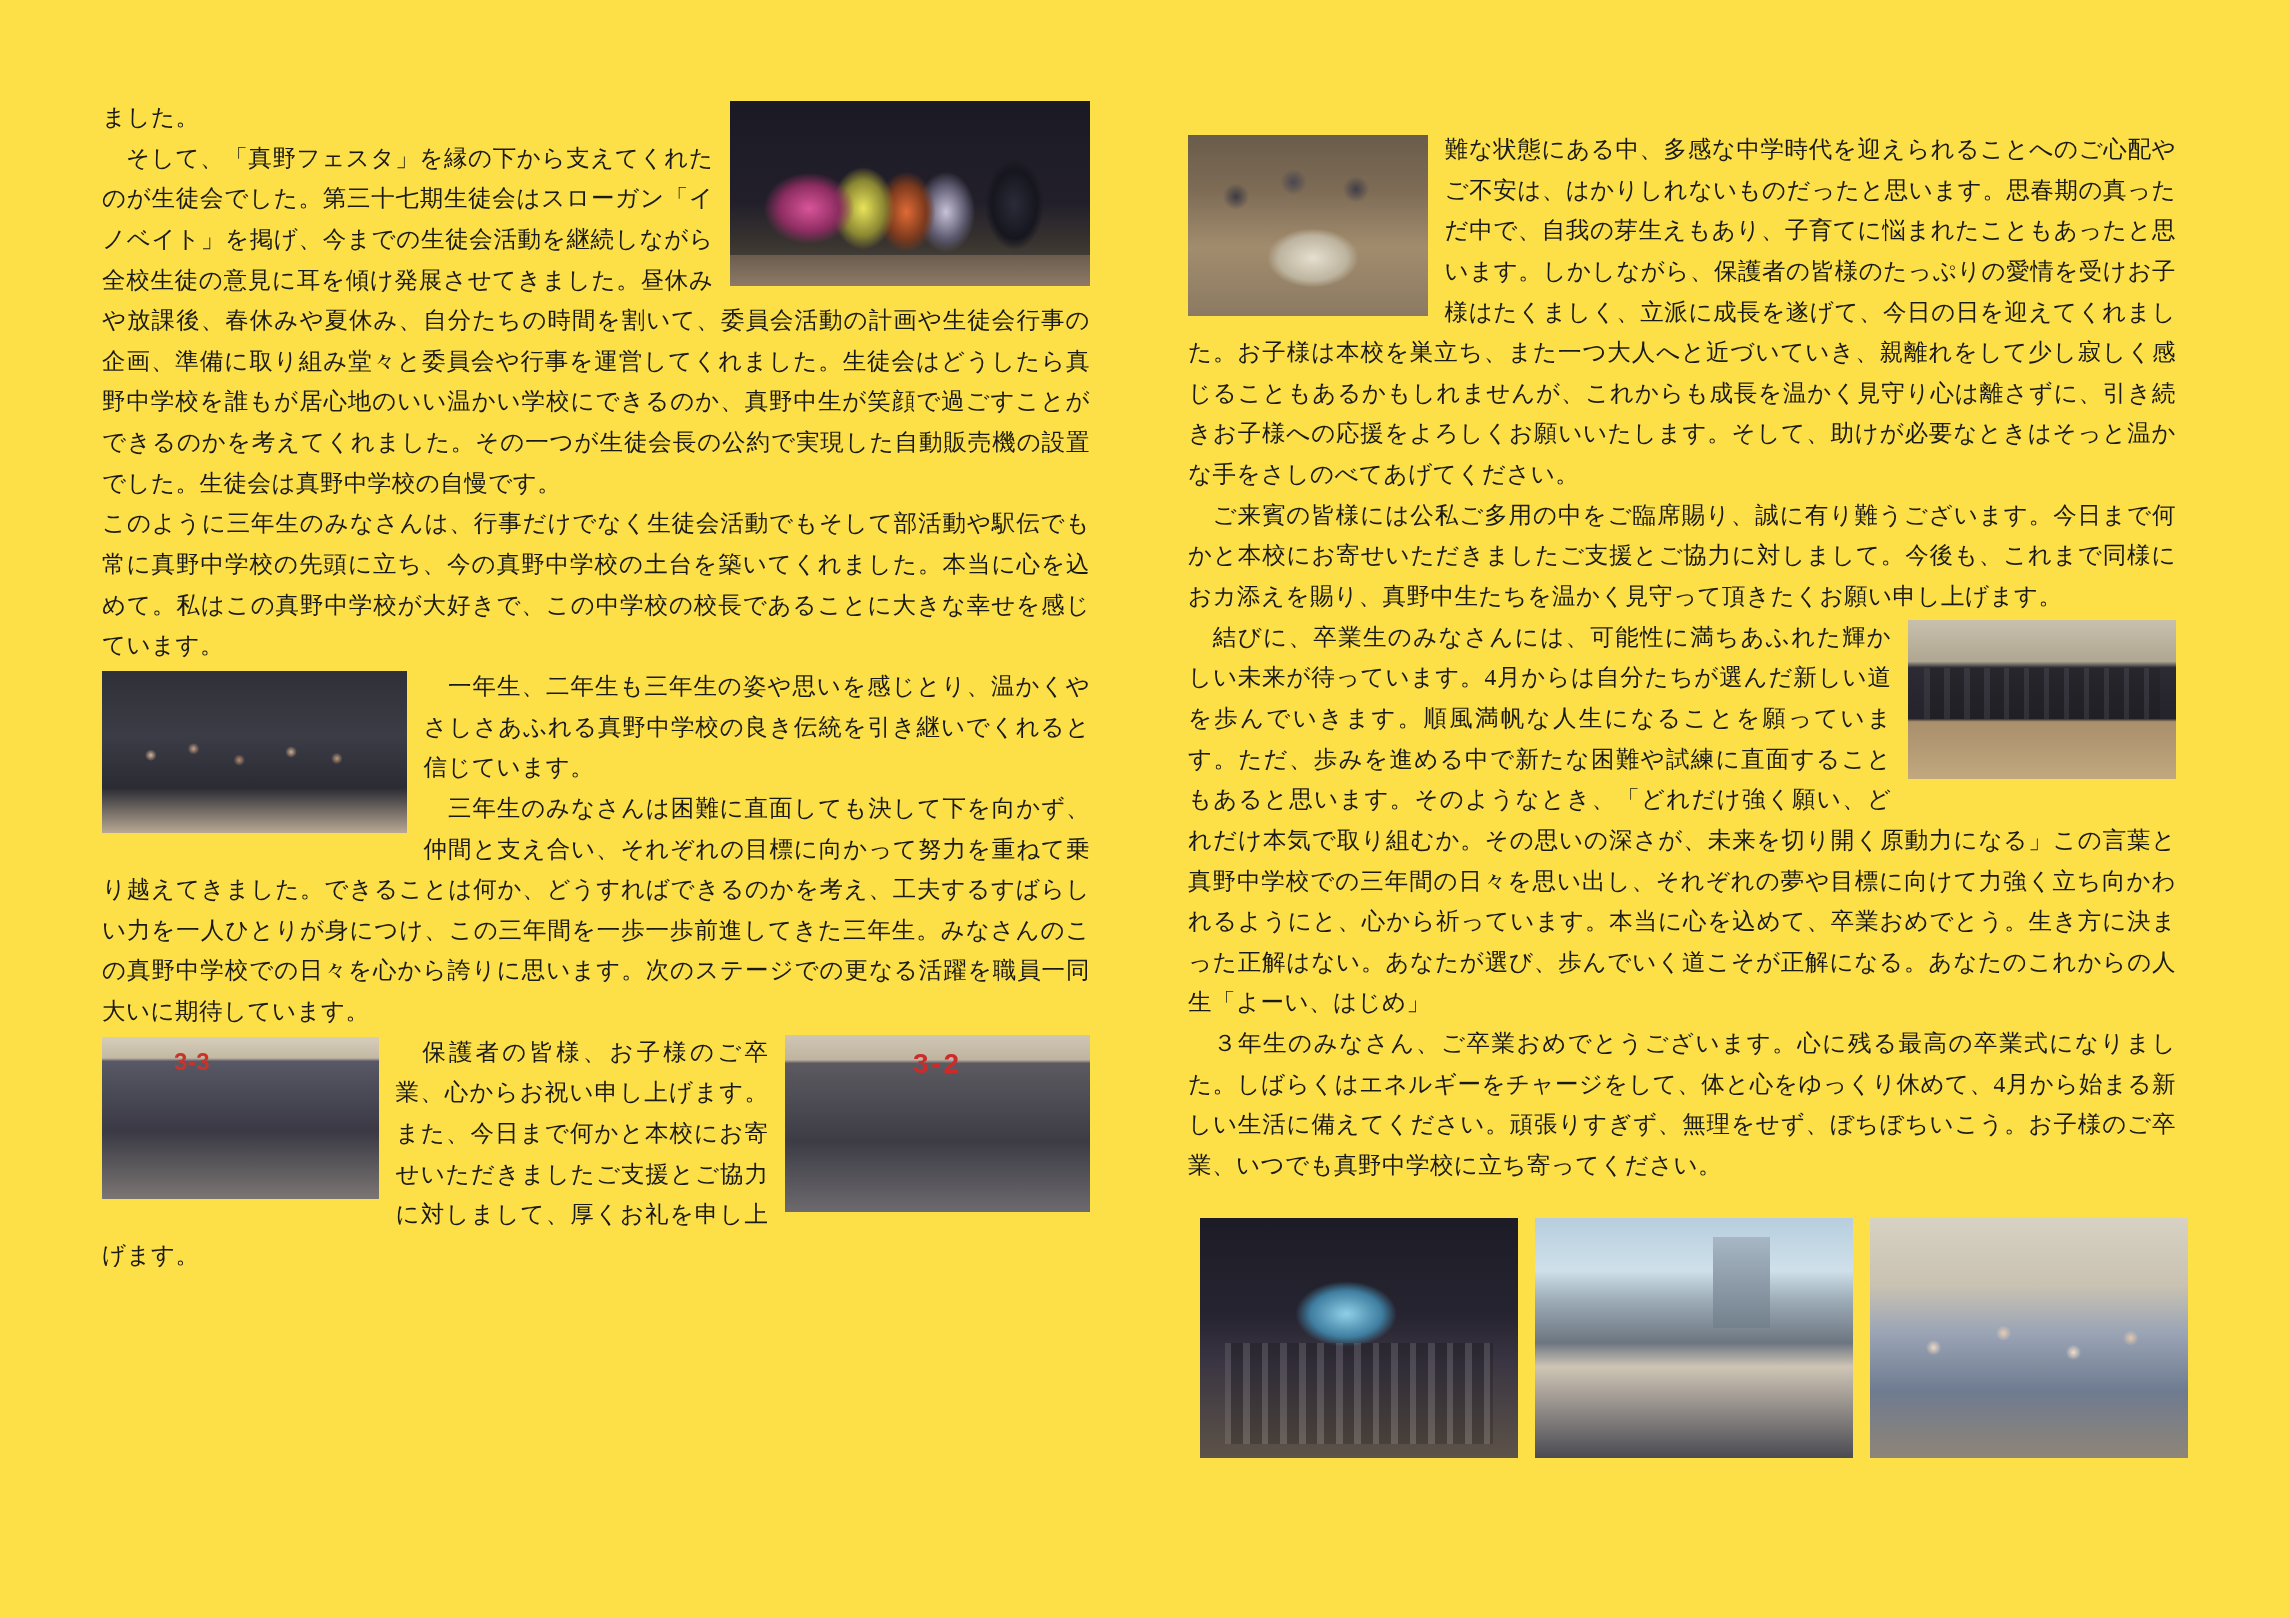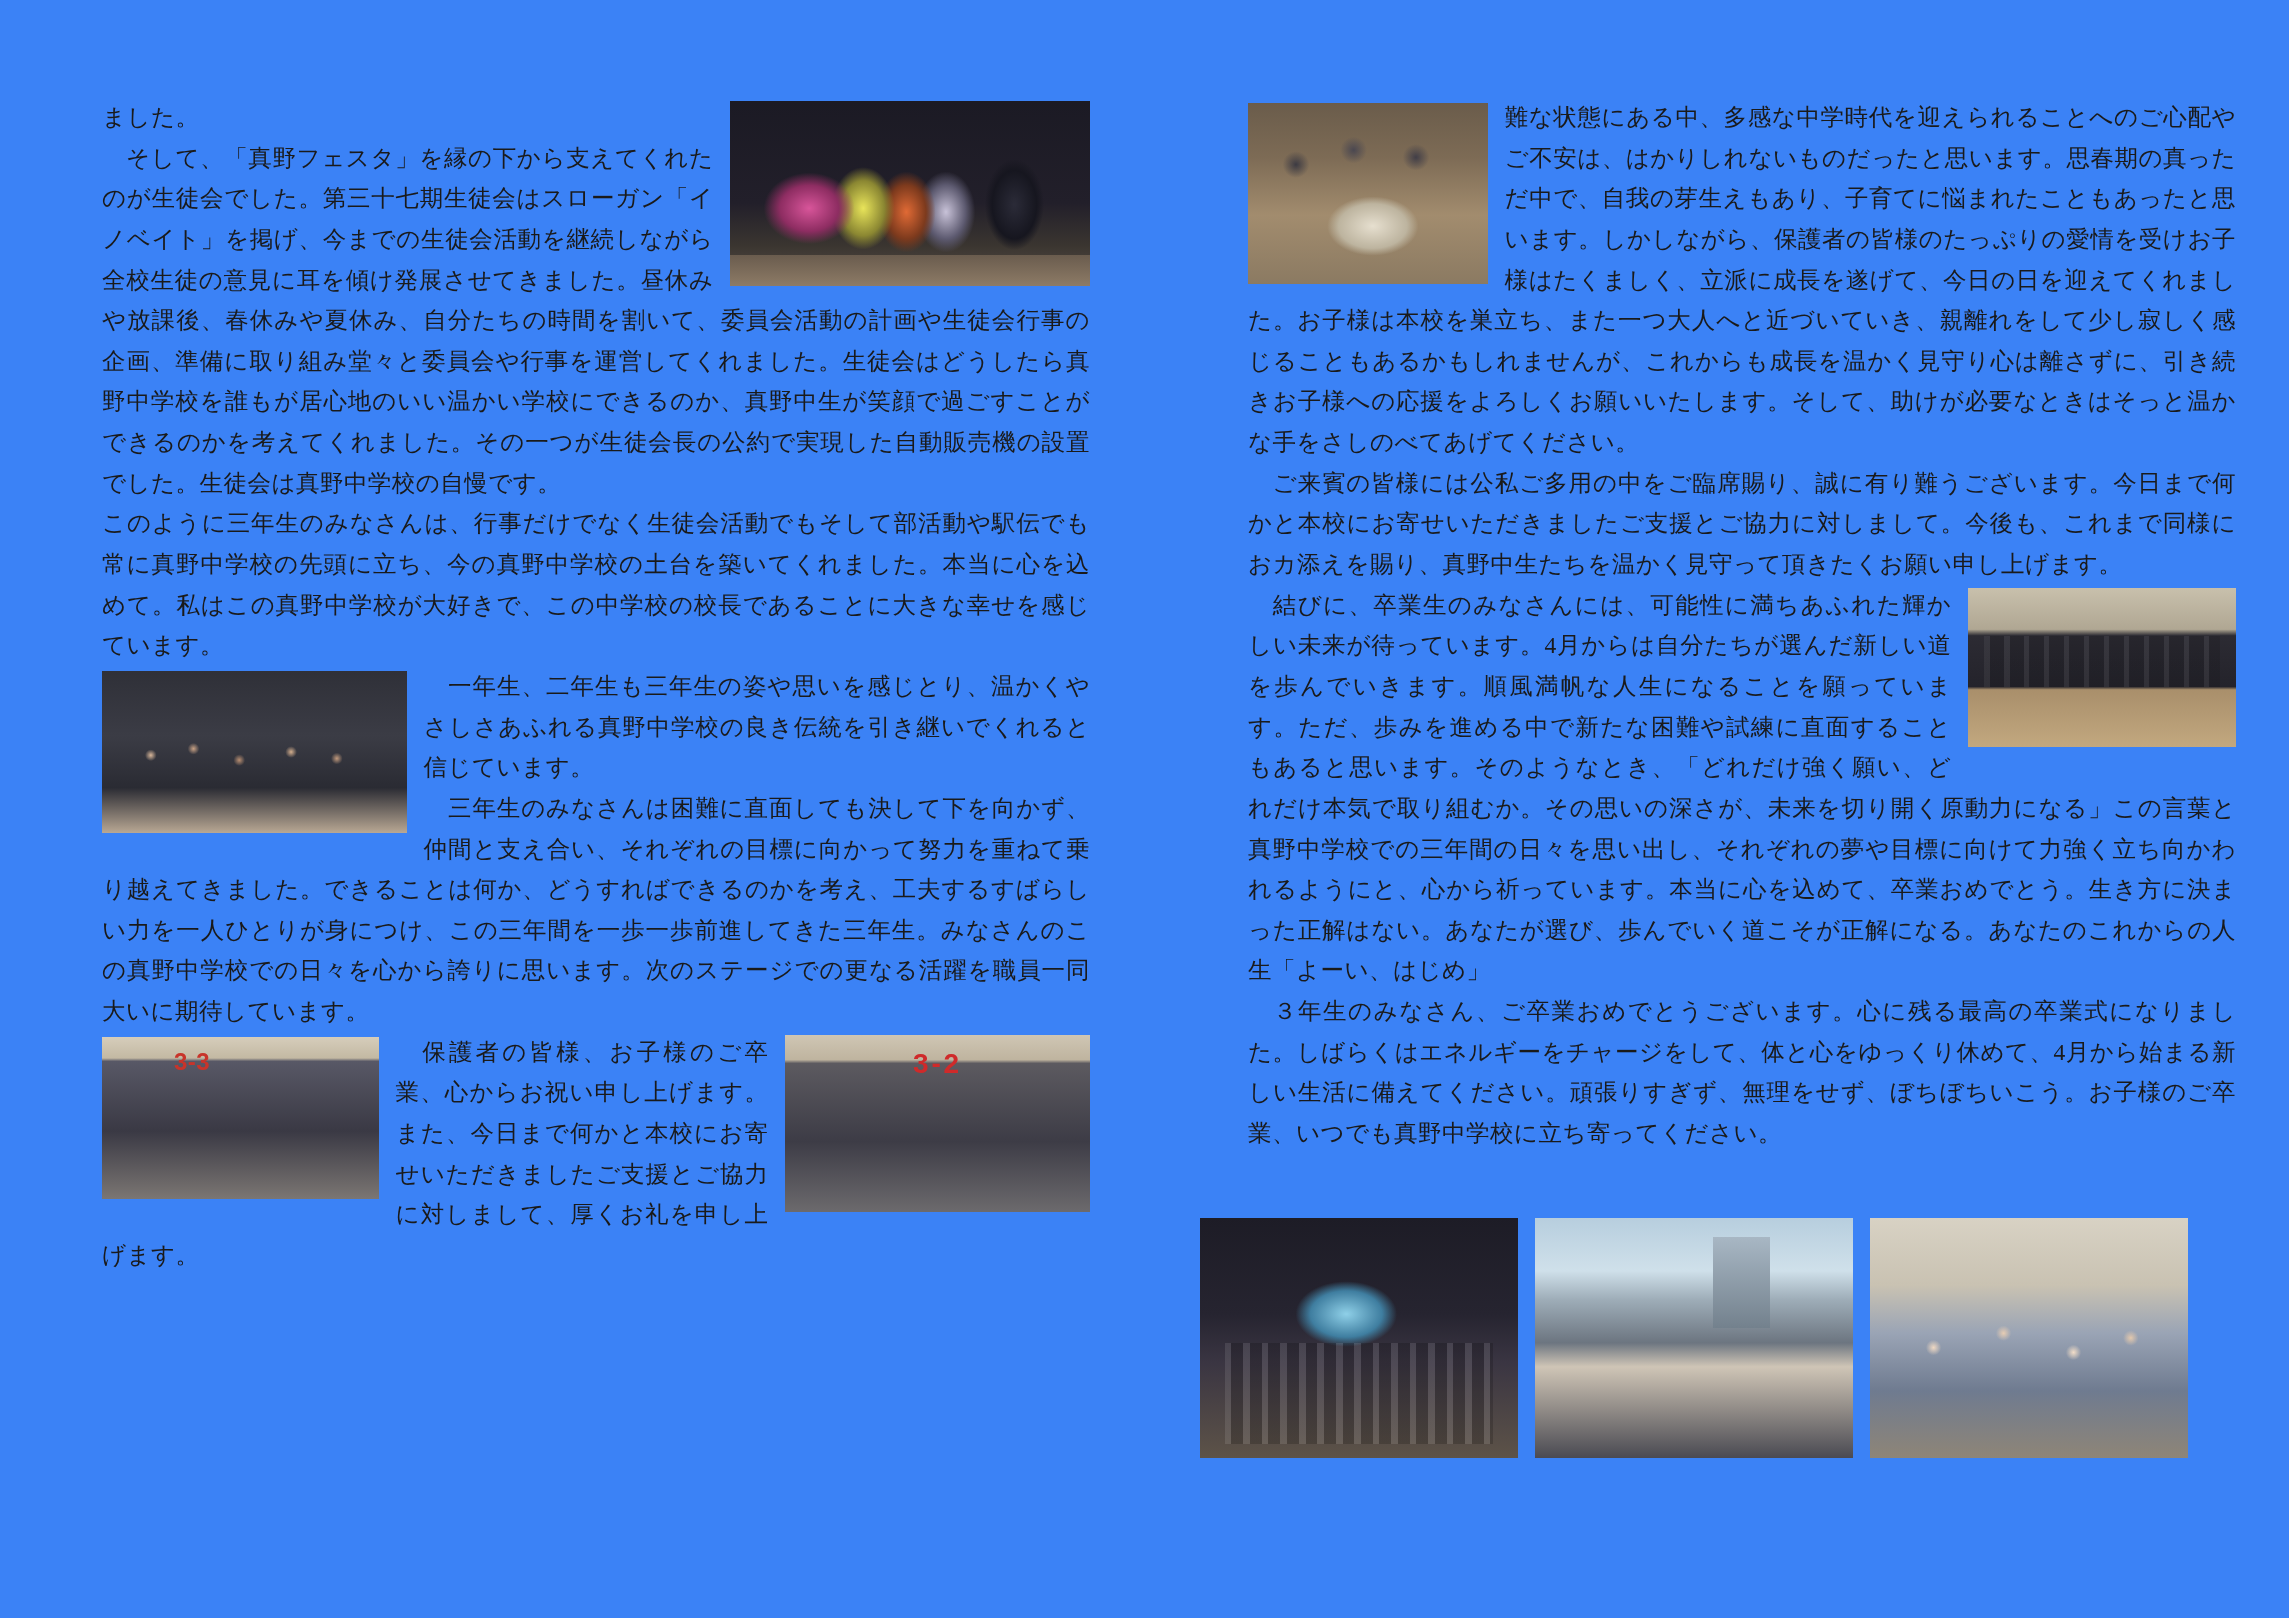--- a/index.html
+++ b/index.html
@@ -11,34 +11,34 @@
     width: 2290px;
     height: 1619px;
     font-family: "Liberation Serif", "DejaVu Serif", serif;
     color: #1a1a1a;
     position: relative;
     overflow: hidden;
   }
   .page {
     position: absolute;
     inset: 0;
-    background: #3b82f6;
+    background: #fde047;
   }
   .column {
     position: absolute;
     top: 97px;
     width: 988px;
     font-size: 23.5px;
     line-height: 1.73;
     letter-spacing: 0.02em;
     text-align: justify;
     text-justify: inter-character;
   }
   .col-left  { left: 102px; }
-  .col-right { left: 1248px; }
+  .col-right { left: 1188px; margin-top: 32px; }
 
   p {
     margin: 0;
   }
 
   
   .photo {
     position: relative;
     overflow: hidden;
     background: #40444a;

